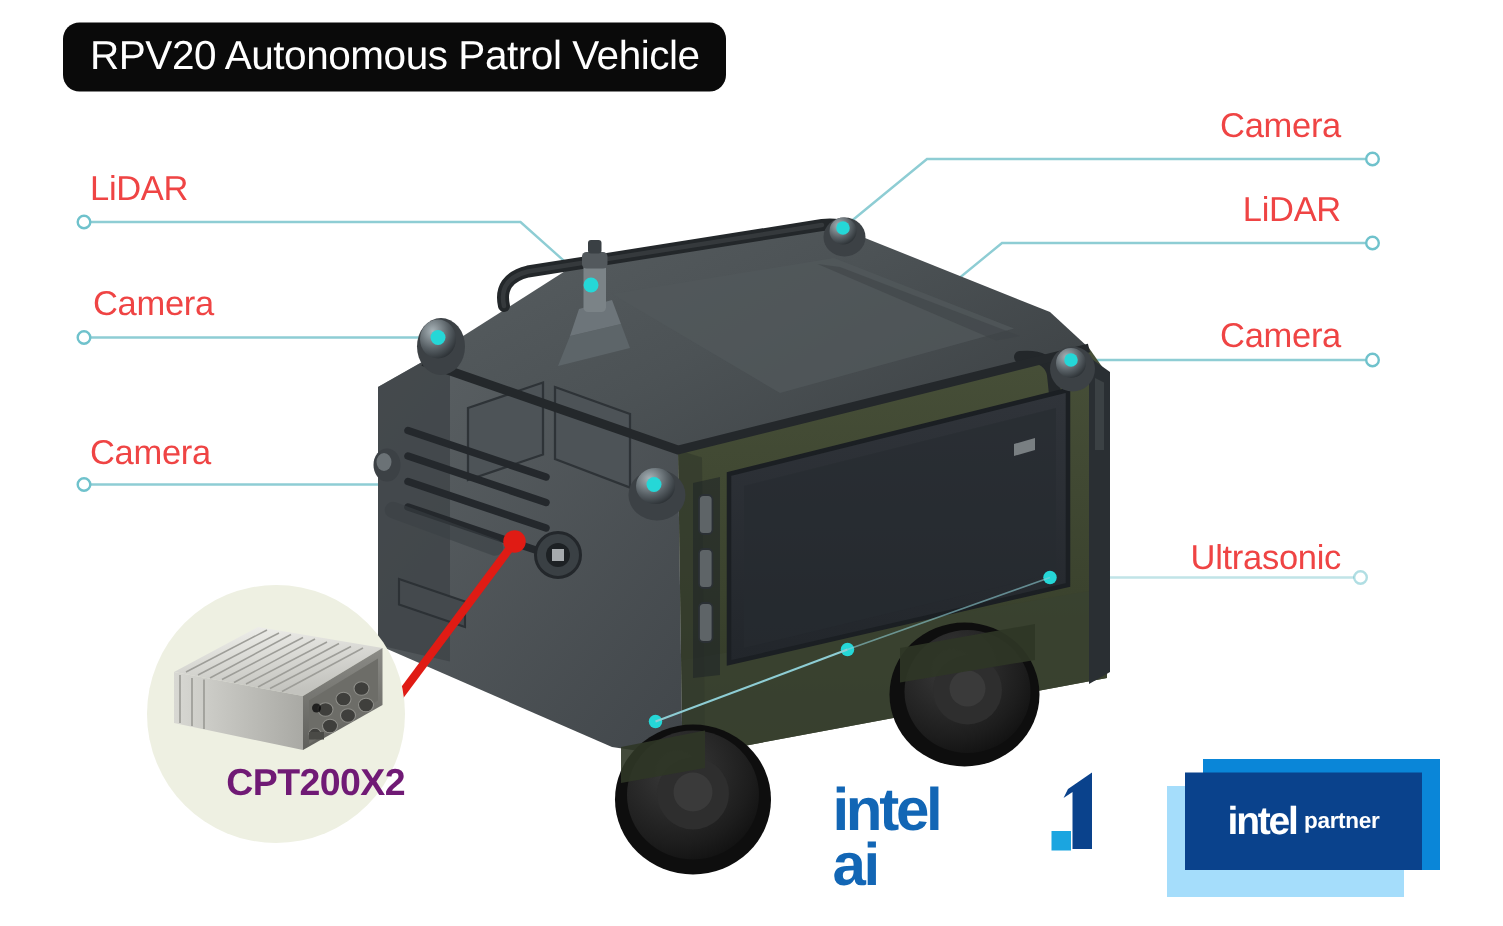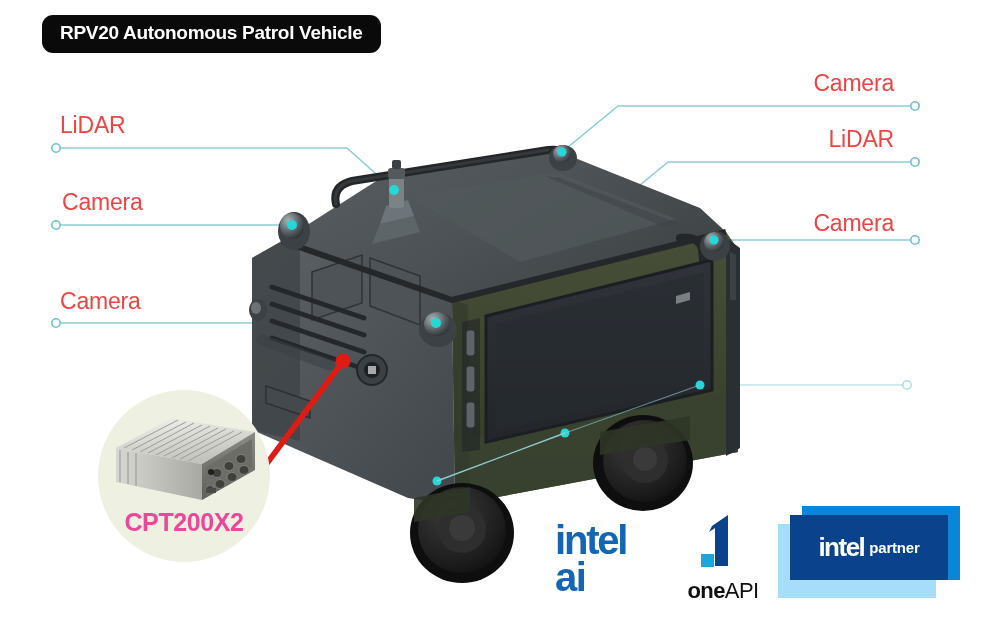--- a/index.html
+++ b/index.html
@@ -24,22 +24,22 @@
   #title-badge {
     position: absolute;
     left: 42px;
     top: 15px;
     background: #0a0a0a;
     border-radius: 11px;
     padding: 8px 18px 10px 18px;
     z-index: 40;
   }
   #title-badge .title-text {
-    font-size: 19px;
-    font-weight: 700;
+    font-size: 27px;
+    font-weight: 400;
     color: #ffffff;
     letter-spacing: -0.3px;
     line-height: 1.05;
     white-space: nowrap;
     display: block;
   }
 
   
   #art {
     position: absolute;
@@ -76,24 +76,24 @@
     width: 172px;
     height: 172px;
     border-radius: 50%;
     background: #eef0e2;
   }
   #module-caption {
     position: absolute;
     left: 0;
     top: 118px;
     width: 172px;
-    text-align: center;
+    text-align: right;
     font-size: 25px;
     font-weight: 700;
-    color: #ec4899;
+    color: #701a75;
     letter-spacing: -0.4px;
     z-index: 28;
   }
   #module-image {
     position: absolute;
     left: 12px;
     top: 22px;
     width: 150px;
     height: 95px;
   }
@@ -393,20 +393,21 @@
   <div class="callout" style="left:62px; top:189px;">Camera</div>
 
   <div class="callout" style="left:60px; top:288px;">Camera</div>
 
   <div class="callout right" style="right:108px; top:70px;">Camera</div>
 
   <div class="callout right" style="right:108px; top:126px;">LiDAR</div>
 
   <div class="callout right" style="right:108px; top:210px;">Camera</div>
 
+  <div class="callout right" style="right:108px; top:358px;">Ultrasonic</div>
 
   <div id="module-badge">
     <div id="module-circle"></div>
 
     <svg id="module-image" viewBox="0 0 150 95" xmlns="http://www.w3.org/2000/svg">
       <defs>
         <linearGradient id="mTop" x1="0" y1="0" x2="0.3" y2="1">
           <stop offset="0%" stop-color="#f2f2ee"></stop>
           <stop offset="100%" stop-color="#c3c3be"></stop>
         </linearGradient>
@@ -464,23 +465,20 @@
     <div class="logo-intel-ai">
       <span class="l1">intel</span>
       <span class="l2">ai</span>
     </div>
 
     <div class="logo-oneapi">
       <svg width="110" height="66" viewBox="0 0 110 66">
         <path d="M 44 14 L 60 3 L 60 54 L 47 54 L 47 16 L 41 20 Z" fill="#0a428c"></path>
         <rect x="33" y="42" width="13" height="13" fill="#1ba5e0"></rect>
       </svg>
-      <div class="oneapi-text">
-        <b>one</b><span>API</span>
-      </div>
     </div>
 
     <div class="logo-partner">
       <div class="partner-lt"></div>
       <div class="partner-md"></div>
       <div class="partner-dk"></div>
       <div class="partner-text">
         <span class="pi">intel</span>
         <span class="pp">partner</span>
       </div>

